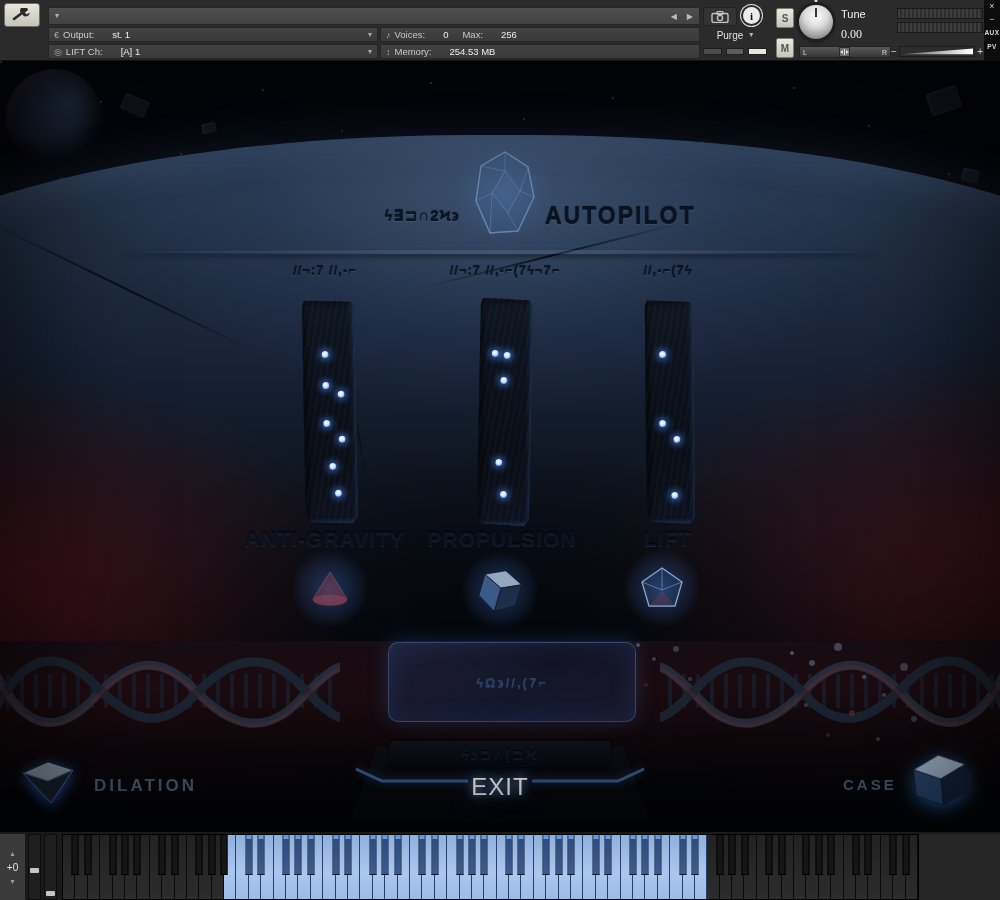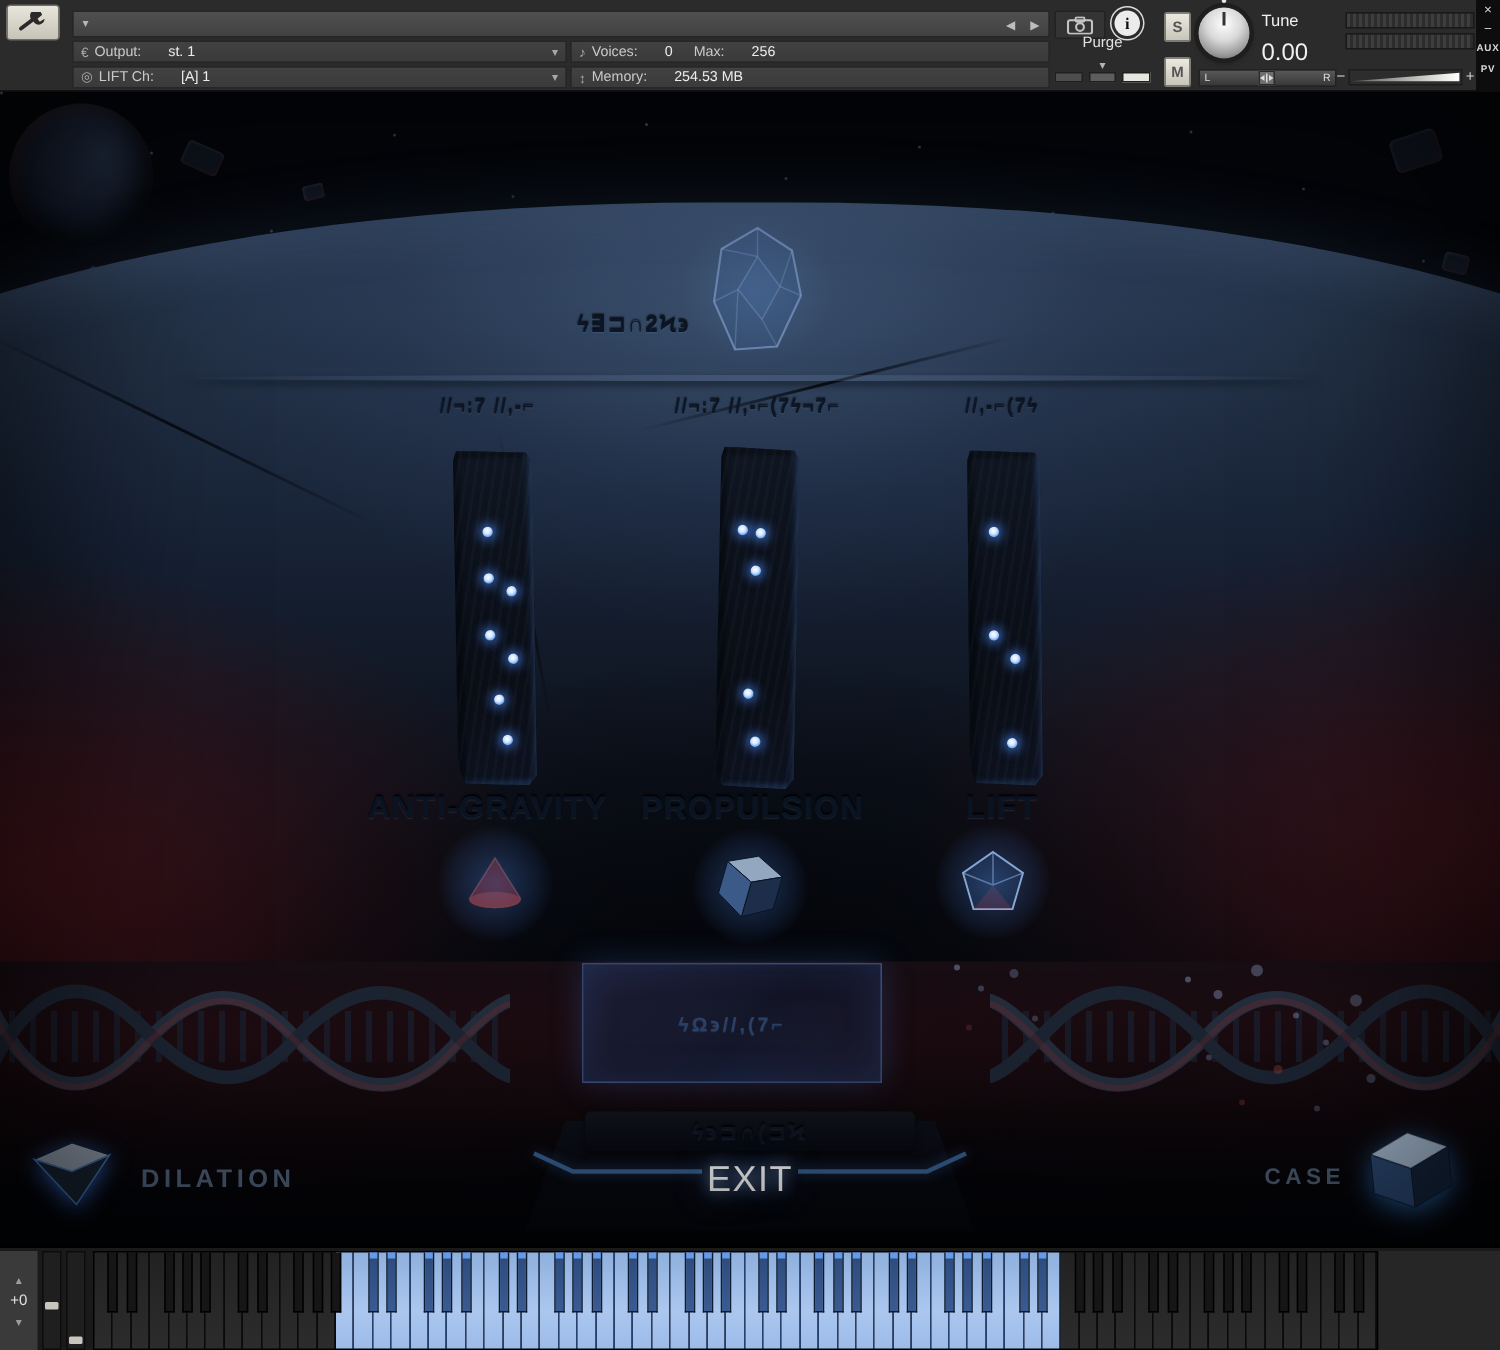--- a/index.html
+++ b/index.html
@@ -26,35 +26,35 @@
       display:flex;align-items:center;color:#c9c9c9;font-size:9.5px;padding:0 5px;white-space:pre;}
   .hcell .ic{color:#aaa;font-size:9px;margin-right:4px;}
   .hcell .val{color:#ececec;margin-left:18px;}
   .hcell .dd{margin-left:auto;color:#a8a8a8;font-size:8px;}
   .cell-output{left:48px;top:27px;width:330px;}
   .cell-midi{left:48px;top:44px;width:330px;}
   .cell-voices{left:380px;top:27px;width:320px;}
   .cell-memory{left:380px;top:44px;width:320px;}
   .gap8{display:inline-block;width:14px;}
   .purge-wrap{position:absolute;left:703px;top:28px;width:64px;height:14px;display:flex;align-items:center;
-      justify-content:center;color:#e2e2e2;font-size:10px;gap:6px;cursor:pointer;flex-direction:column;}
+      justify-content:center;color:#e2e2e2;font-size:10px;gap:6px;cursor:pointer;}
   .purge-meters{position:absolute;left:703px;top:48px;width:64px;height:7px;display:flex;gap:4px;}
   .purge-meters i{flex:1;border:1px solid #1f1f1f;}
   .pm1{background:#4d4d4d;} .pm2{background:#5d5d5d;} .pm3{background:#e6e6de;}
   .sm-btn{position:absolute;left:776px;width:18px;height:20px;background:linear-gradient(#ece9e0,#c7c4ba);
       border:1px solid #7d7d76;border-radius:2px;color:#555;font-size:10px;font-weight:bold;
       display:flex;align-items:center;justify-content:center;cursor:pointer;}
   .s-btn{top:8px;} .m-btn{top:38px;}
   .knob{position:absolute;left:799px;top:5px;width:34px;height:34px;border-radius:50%;
       background:radial-gradient(circle at 50% 32%,#fefefe,#d9d9d9 40%,#9a9a9a 72%,#4c4c4c 100%);
       box-shadow:0 0 0 3px #1e1e1e,0 2px 4px rgba(0,0,0,.6);cursor:pointer;}
   .knob::after{content:"";position:absolute;left:50%;top:3px;width:2px;height:9px;background:#333;transform:translateX(-50%);}
   .knob::before{content:"";position:absolute;left:50%;top:-6px;width:3px;height:3px;border-radius:50%;background:#e7e7e7;transform:translateX(-50%);}
   .tune-label{position:absolute;left:841px;top:8px;color:#f0f0f0;font-size:11px;}
-  .tune-value{position:absolute;left:841px;top:27px;color:#f0f0f0;font-size:16px;}
+  .tune-value{position:absolute;left:841px;top:27px;color:#f0f0f0;font-size:12px;font-family:Liberation Serif, serif;}
   .pan{position:absolute;left:799px;top:46px;width:92px;height:12px;background:linear-gradient(#585858,#383838);
       border:1px solid #222;display:flex;align-items:center;justify-content:space-between;padding:0 3px;
       color:#ddd;font-size:7px;cursor:pointer;}
   .pan-center{width:11px;height:10px;background:#6e6e6e;border:1px solid #2a2a2a;display:flex;align-items:center;justify-content:center;}
   .pan-center i{display:block;width:1px;height:6px;background:#ddd;position:relative;}
   .pan-center i::before,.pan-center i::after{content:"";position:absolute;top:1px;border-top:2px solid transparent;border-bottom:2px solid transparent;}
   .pan-center i::before{right:2px;border-right:3px solid #ddd;}
   .pan-center i::after{left:2px;border-left:3px solid #ddd;}
   .meter{position:absolute;left:897px;width:86px;height:11px;border:1px solid #191919;
       background:repeating-linear-gradient(90deg,#3e3e3e 0 2px,#2c2c2c 2px 4px);}
@@ -155,21 +155,21 @@
   .dna-left{left:0;} .dna-right{left:660px;transform:scaleX(-1);}
   .particles{position:absolute;width:4px;height:4px;border-radius:50%;background:rgba(140,160,200,.45);}
   .p1{left:790px;top:590px;box-shadow:20px 10px 0 1px rgba(140,160,200,.4),46px -6px 0 2px rgba(150,170,210,.35),
       72px 24px rgba(140,160,200,.4),14px 52px rgba(120,140,185,.35),60px 60px 0 1px rgba(150,60,60,.4),
       92px 42px rgba(140,160,200,.35),112px 14px 0 2px rgba(150,170,210,.3),36px 82px rgba(140,60,60,.35),
       86px 86px rgba(130,150,195,.3),122px 66px 0 1px rgba(140,160,200,.3);}
   .p2{left:636px;top:582px;box-shadow:16px 14px rgba(130,150,190,.35),38px 4px 0 1px rgba(140,160,200,.3),
       8px 40px rgba(140,60,60,.3),52px 34px rgba(130,150,190,.3);}
 
   
-  .abduct-btn{position:absolute;left:388px;top:581px;width:200px;height:80px;border-radius:0;cursor:pointer;
+  .abduct-btn{position:absolute;left:388px;top:581px;width:248px;height:80px;border-radius:10px;cursor:pointer;
       background:linear-gradient(135deg,rgba(34,48,86,.55),rgba(16,24,46,.65) 55%,rgba(28,40,74,.5)),
                  radial-gradient(ellipse at 50% 120%,rgba(60,100,180,.25),transparent 70%);
       border:1px solid rgba(110,150,220,.38);
       box-shadow:0 0 20px rgba(60,110,200,.28),inset 0 0 26px rgba(70,120,210,.16);
       display:flex;flex-direction:column;align-items:center;justify-content:center;gap:7px;}
   .abduct-glyphs{font-size:13px;font-weight:bold;letter-spacing:2px;color:#2c4268;
       text-shadow:0 1px 1px rgba(140,175,220,.2);}
   .abduct-label{font-size:15px;font-weight:bold;letter-spacing:2px;color:#d9e8ff;
       text-shadow:0 0 9px rgba(130,175,255,.55);}
 
@@ -353,20 +353,21 @@
 
     <div class="autopilot-glyphs">ϟ∃⊐∩2Ϟ϶</div>
     <div class="crystal-wrap">
       <div class="crystal-glow"></div>
       <svg width="78" height="88" viewBox="0 0 78 88">
         <polygon points="39,3 62,18 68,48 52,82 24,84 10,52 15,17" fill="rgba(70,110,170,.15)" stroke="rgba(170,205,255,.45)" stroke-width="1.4"></polygon>
         <polygon points="39,22 54,42 42,64 26,44" fill="rgba(90,140,200,.12)" stroke="rgba(150,190,240,.3)" stroke-width="1"></polygon>
         <path d="M39 3 L39 22 M62 18 L54 42 M68 48 L54 42 M52 82 L42 64 M24 84 L26 44 M10 52 L26 44 M15 17 L39 22" stroke="rgba(150,190,240,.25)" stroke-width="1" fill="none"></path>
       </svg>
     </div>
+    <div class="autopilot-label">AUTOPILOT</div>
 
     <div class="glyph-row gr1">//¬:7 //,-⌐</div>
     <div class="glyph-row gr2">//¬:7 //,-⌐(7ϟ¬7⌐</div>
     <div class="glyph-row gr3">//,-⌐(7ϟ</div>
 
     <div class="slab slab1">
         <span class="led-dot" style="left: 42%; top: 24%;"></span>
         <span class="led-dot" style="left: 42%; top: 38%;"></span>
         <span class="led-dot" style="left: 71%; top: 42%;"></span>
         <span class="led-dot" style="left: 42%; top: 55%;"></span>

